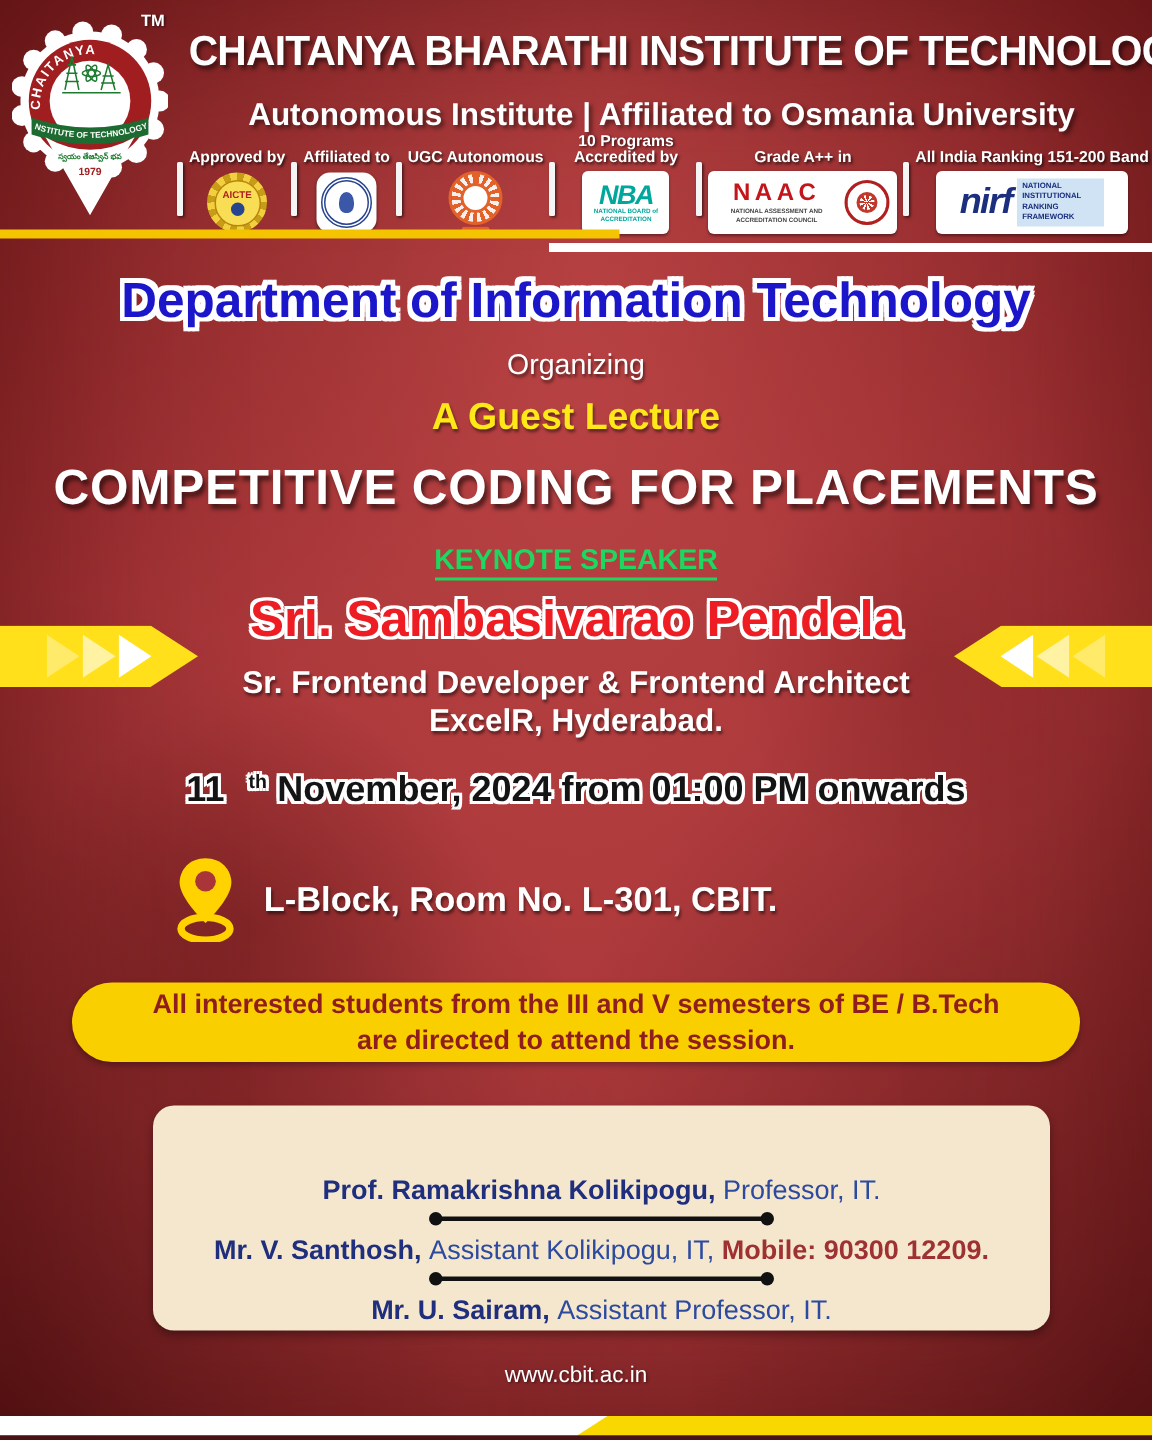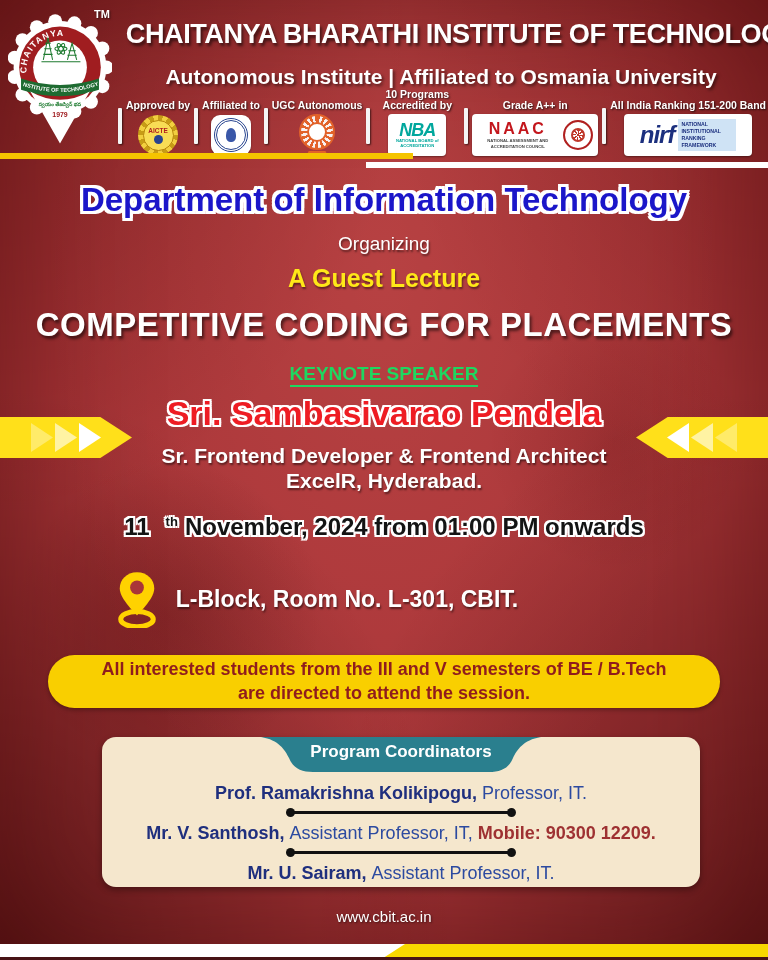--- a/index.html
+++ b/index.html
@@ -302,33 +302,27 @@
     </svg>
     <div class="loc-text">L-Block, Room No. L-301, CBIT.</div>
   </div>
 
   <div class="abs notice">
     <div>All interested students from the III and V semesters of BE / B.Tech</div>
     <div>are directed to attend the session.</div>
   </div>
 
   <div class="abs coordbox">
-    <div class="coord-ribbon">
-      <svg width="280" height="36" viewBox="0 0 280 36">
-        <path d="M0,0 H280 C262,3 256,13 252,21 C248,31 240,35 228,35 H52 C40,35 32,31 28,21 C24,13 18,3 0,0 Z" fill="#2a7f8e"></path>
-      </svg>
-      <div class="coord-ribbon-text">Program Coordinators</div>
-    </div>
     <div class="coord-rows">
       <div class="coord-row">
         <span class="c-name">Prof. Ramakrishna Kolikipogu,</span><span class="c-role">Professor, IT.</span>
       </div>
       <div class="divider"></div>
       <div class="coord-row">
-        <span class="c-name">Mr. V. Santhosh,</span><span class="c-role">Assistant Professor, IT,</span><span class="c-mob">Mobile: 90300 12209.</span>
+        <span class="c-name">Mr. V. Santhosh,</span><span class="c-role">Assistant Kolikipogu, IT,</span><span class="c-mob">Mobile: 90300 12209.</span>
       </div>
       <div class="divider"></div>
       <div class="coord-row">
         <span class="c-name">Mr. U. Sairam,</span><span class="c-role">Assistant Professor, IT.</span>
       </div>
     </div>
   </div>
 
   <div class="abs ctr website">www.cbit.ac.in</div>
 

